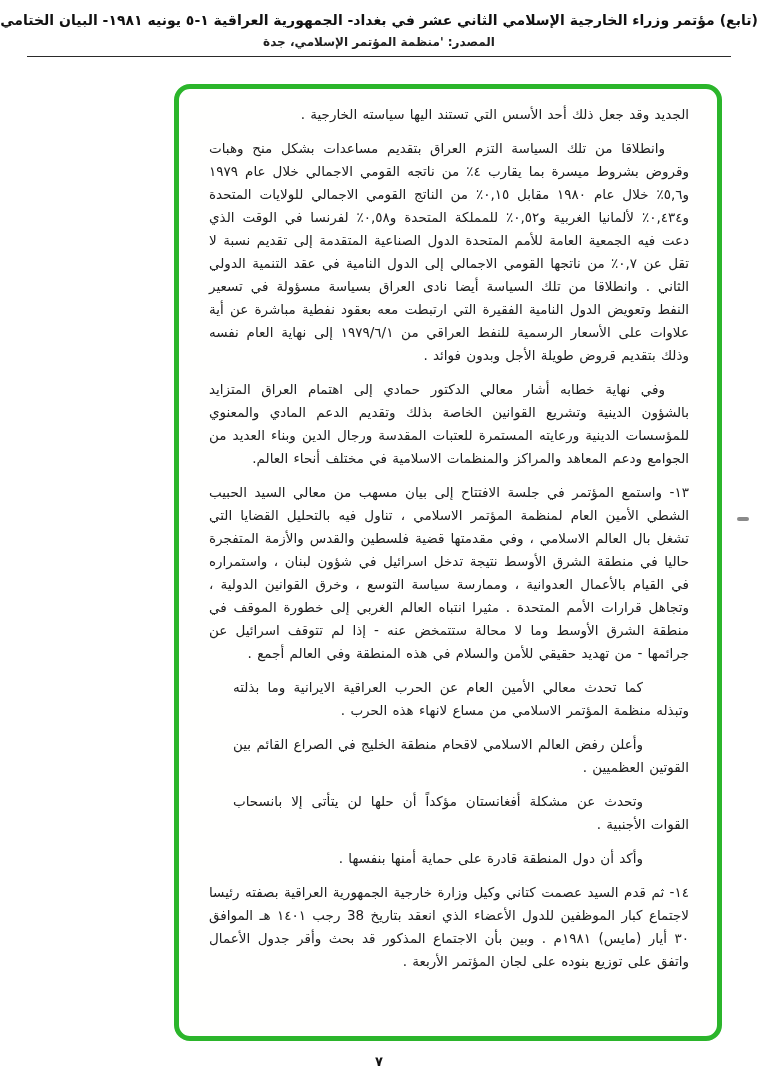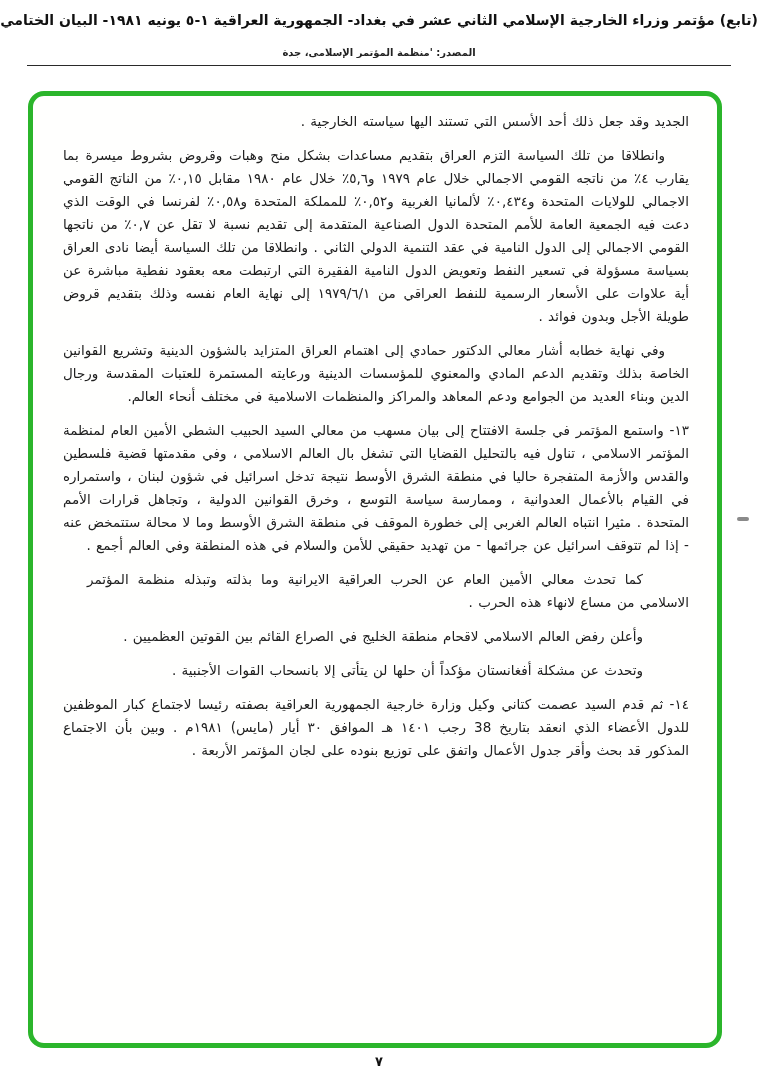--- a/index.html
+++ b/index.html
@@ -19,35 +19,35 @@
     text-align: center;
     white-space: nowrap;
     overflow: hidden;
   }
   .title {
     font-size: 14px;
     font-weight: bold;
     color: #111;
   }
   .source {
-    font-size: 10px;
+    font-size: 12px;
     font-weight: bold;
-    margin-top: 19px;
+    margin-top: 7px;
     color: #222;
   }
   .header-rule {
     height: 0;
     border-top: 1.6px solid #2a2a2a;
     margin: 7px 27px 0 27px;
   }
   .frame {
     position: absolute;
-    top: 91px;
+    top: 84px;
     right: 36px;
-    width: 694px;
+    width: 548px;
     height: 957px;
     border: 5px solid #2bb52b;
     border-radius: 16px;
     background: #fffffe;
     padding: 14px 28px 8px 30px;
     overflow: hidden;
   }
   .para {
     font-size: 13.5px;
     line-height: 23px;
@@ -88,18 +88,19 @@
 <div class="header-rule"></div>
 
 <div class="frame">
   <p class="para">الجديد وقد جعل ذلك أحد الأسس التي تستند اليها سياسته الخارجية .</p>
   <p class="para ind-sm">وانطلاقا من تلك السياسة التزم العراق بتقديم مساعدات بشكل منح وهبات وقروض بشروط ميسرة بما يقارب ٤٪ من ناتجه القومي الاجمالي خلال عام ١٩٧٩ و٥,٦٪ خلال عام ١٩٨٠ مقابل ٠,١٥٪ من الناتج القومي الاجمالي للولايات المتحدة و٠,٤٣٤٪ لألمانيا الغربية و٠,٥٢٪ للمملكة المتحدة و٠,٥٨٪ لفرنسا في الوقت الذي دعت فيه الجمعية العامة للأمم المتحدة الدول الصناعية المتقدمة إلى تقديم نسبة لا تقل عن ٠,٧٪ من ناتجها القومي الاجمالي إلى الدول النامية في عقد التنمية الدولي الثاني . وانطلاقا من تلك السياسة أيضا نادى العراق بسياسة مسؤولة في تسعير النفط وتعويض الدول النامية الفقيرة التي ارتبطت معه بعقود نفطية مباشرة عن أية علاوات على الأسعار الرسمية للنفط العراقي من ١٩٧٩/٦/١ إلى نهاية العام نفسه وذلك بتقديم قروض طويلة الأجل وبدون فوائد .</p>
   <p class="para ind-sm">وفي نهاية خطابه أشار معالي الدكتور حمادي إلى اهتمام العراق المتزايد بالشؤون الدينية وتشريع القوانين الخاصة بذلك وتقديم الدعم المادي والمعنوي للمؤسسات الدينية ورعايته المستمرة للعتبات المقدسة ورجال الدين وبناء العديد من الجوامع ودعم المعاهد والمراكز والمنظمات الاسلامية في مختلف أنحاء العالم.</p>
   <p class="para">١٣- واستمع المؤتمر في جلسة الافتتاح إلى بيان مسهب من معالي السيد الحبيب الشطي الأمين العام لمنظمة المؤتمر الاسلامي ، تناول فيه بالتحليل القضايا التي تشغل بال العالم الاسلامي ، وفي مقدمتها قضية فلسطين والقدس والأزمة المتفجرة حاليا في منطقة الشرق الأوسط نتيجة تدخل اسرائيل في شؤون لبنان ، واستمراره في القيام بالأعمال العدوانية ، وممارسة سياسة التوسع ، وخرق القوانين الدولية ، وتجاهل قرارات الأمم المتحدة . مثيرا انتباه العالم الغربي إلى خطورة الموقف في منطقة الشرق الأوسط وما لا محالة ستتمخض عنه - إذا لم تتوقف اسرائيل عن جرائمها - من تهديد حقيقي للأمن والسلام في هذه المنطقة وفي العالم أجمع .</p>
   <p class="para ind-lg">كما تحدث معالي الأمين العام عن الحرب العراقية الايرانية وما بذلته وتبذله منظمة المؤتمر الاسلامي من مساع لانهاء هذه الحرب .</p>
   <p class="para ind-lg">وأعلن رفض العالم الاسلامي لاقحام منطقة الخليج في الصراع القائم بين القوتين العظميين .</p>
   <p class="para ind-lg">وتحدث عن مشكلة أفغانستان مؤكداً أن حلها لن يتأتى إلا بانسحاب القوات الأجنبية .</p>
+  <p class="para ind-lg">وأكد أن دول المنطقة قادرة على حماية أمنها بنفسها .</p>
   <p class="para">١٤- ثم قدم السيد عصمت كتاني وكيل وزارة خارجية الجمهورية العراقية بصفته رئيسا لاجتماع كبار الموظفين للدول الأعضاء الذي انعقد بتاريخ 38 رجب ١٤٠١ هـ الموافق ٣٠ أيار (مايس) ١٩٨١م . وبين بأن الاجتماع المذكور قد بحث وأقر جدول الأعمال واتفق على توزيع بنوده على لجان المؤتمر الأربعة .</p>
 </div>
 
 <div class="artifact"></div>
 
 <div class="page-number">٧</div>
 
 </body></html>

